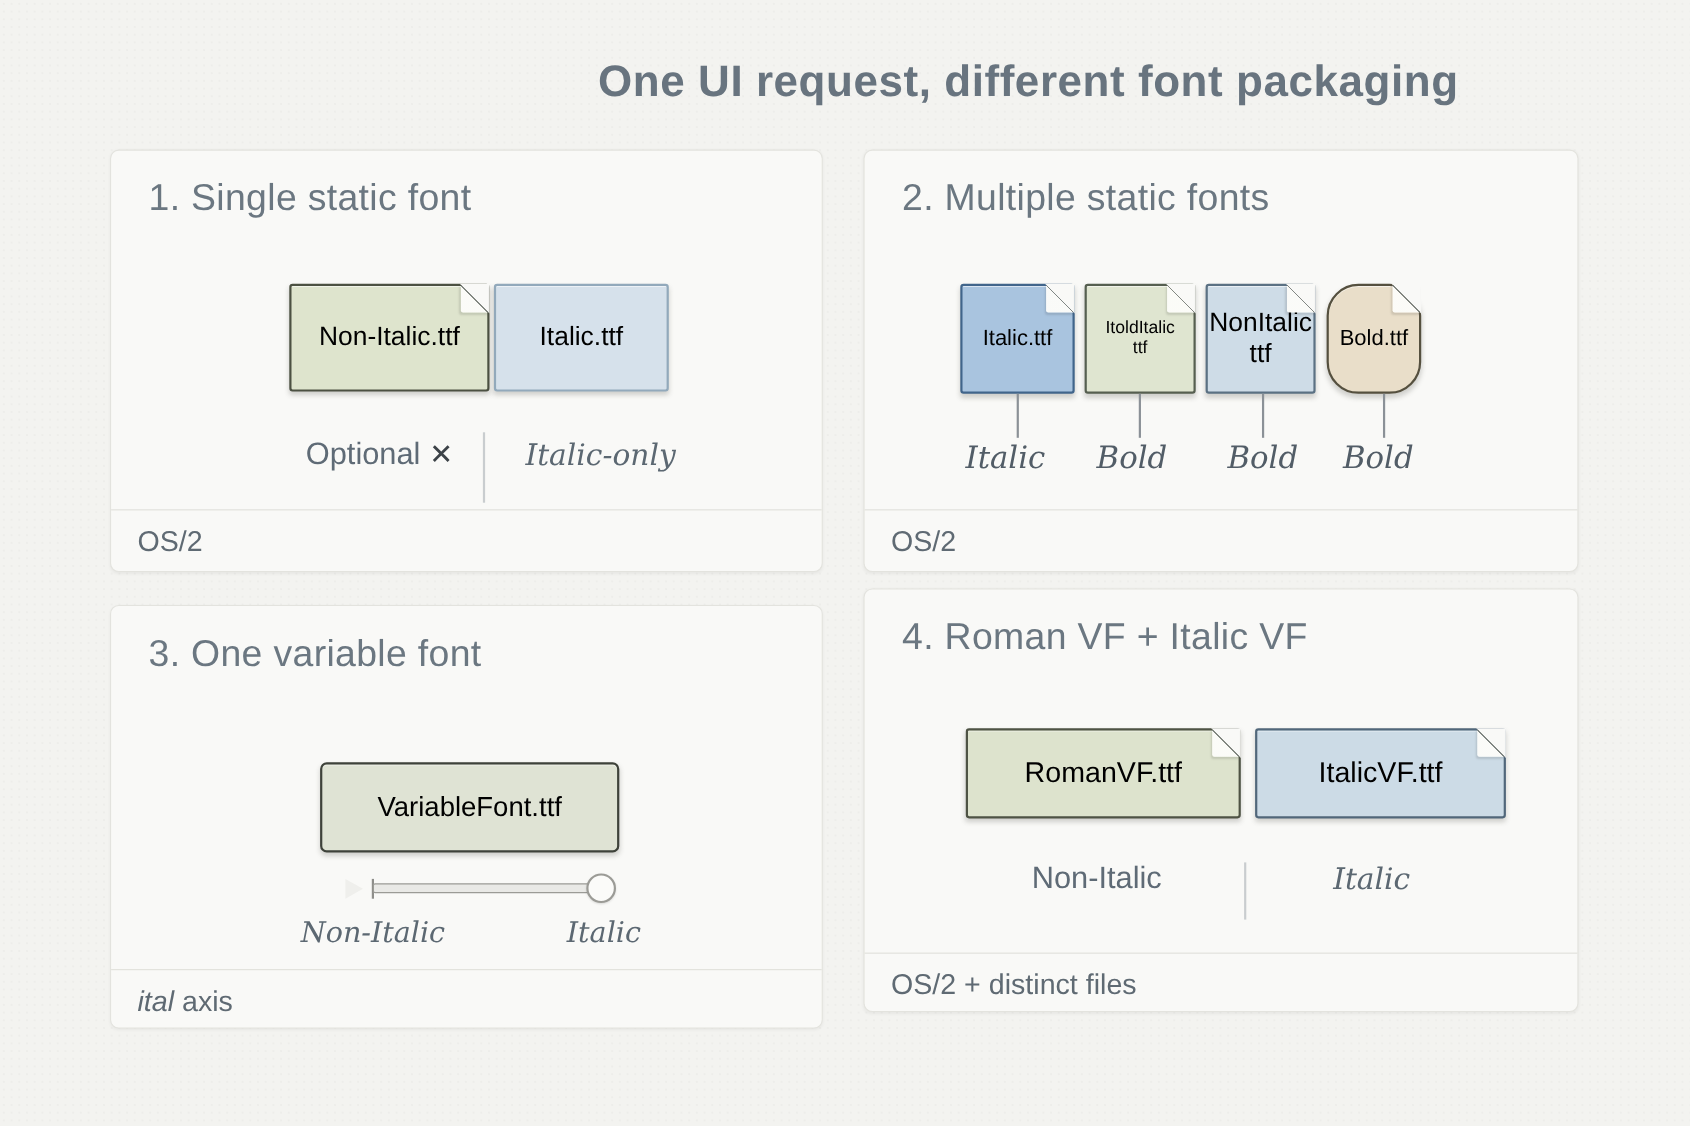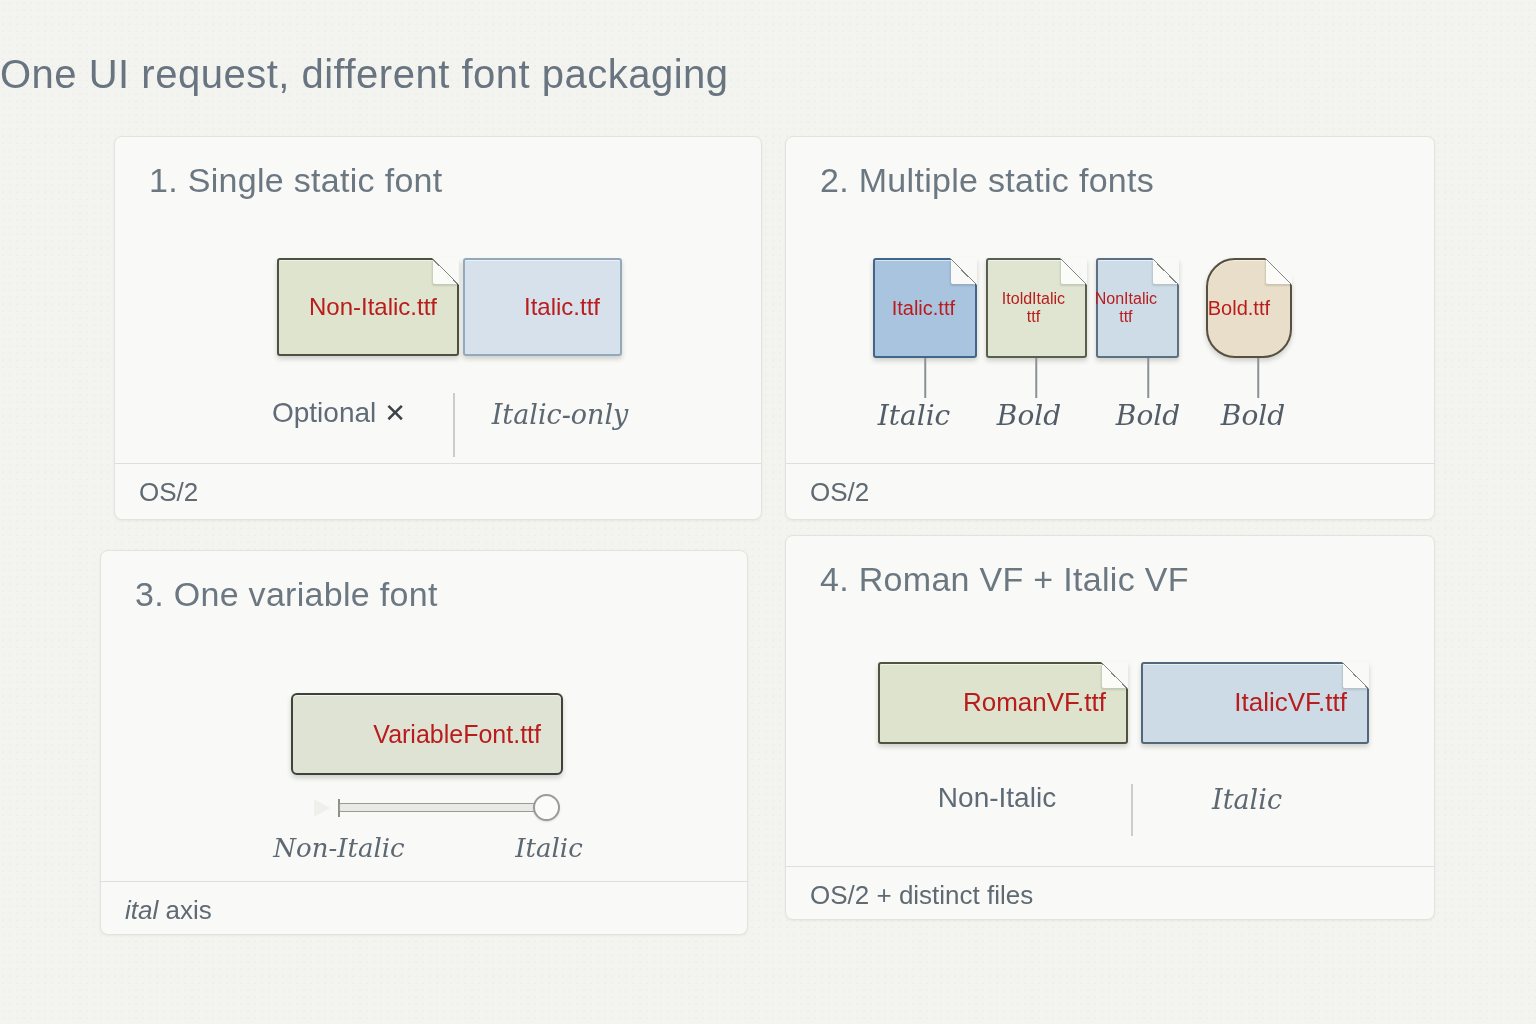--- a/index.html
+++ b/index.html
@@ -8,49 +8,49 @@
     font-family: "Liberation Sans", sans-serif;
     background-color:#f3f3f0;
     background-image: radial-gradient(rgba(80,80,70,0.035) 1px, transparent 1px);
     background-size:7px 7px;
     position:relative;
     overflow:hidden;
     color:#6d7984;
   }
   .title {
     position:absolute; left:0; top:52px; width:1326px;
-    text-align:left; font-size:40px; font-weight:400;
+    text-align:right; font-size:40px; font-weight:700;
     color:#68747f; letter-spacing:.5px;
   }
   .panel {
     position:absolute; background:#f9f9f7;
     border:1px solid #e3e3de; border-radius:8px;
     box-shadow:0 1px 3px rgba(0,0,0,0.05);
   }
-  .panel-1 { left:100px; top:136px; width:648px; height:384px;margin-left:14px; }
+  .panel-1 { left:100px; top:136px; width:648px; height:384px; }
   .panel-2 { left:785px; top:136px; width:650px; height:384px; }
   .panel-3 { left:100px; top:550px; width:648px; height:385px; }
   .panel-4 { left:785px; top:535px; width:650px; height:385px; }
   .panel-heading {
     position:absolute; left:34px; top:24px;
     font-size:34px; font-weight:300; color:#6b7781; letter-spacing:.3px;
   }
   .footer-divider {
     position:absolute; left:0; width:100%; height:1px; background:#e0e0da;
   }
   .panel-footer {
     position:absolute; left:24px; font-size:26px; color:#5f6a73; font-weight:300;
   }
   .file {
     position:absolute;
     border:2px solid #444;
     border-radius:3px;
-    display:flex; align-items:center; justify-content:flex-end;
+    display:flex; align-items:center; justify-content:center;
     text-align:center;
-    color:#b91c1c;
+    color:#000000;
     box-shadow:0 3px 5px rgba(60,60,52,0.22), inset 0 1px 0 rgba(255,255,255,0.55);
     line-height:1.15; padding:20px;
   }
   .fold { position:absolute; top:-2px; right:-2px; width:26px; height:26px; pointer-events:none; }
   .fold::before {
     content:""; position:absolute; top:0; right:0; width:0; height:0;
     border-top:27px solid #f9f9f7; border-left:27px solid transparent;
   }
   .fold::after {
     content:""; position:absolute; top:1px; right:1px; width:25px; height:25px;
@@ -96,42 +96,42 @@
   <div class="panel-heading">1. Single static font</div>
 
   <div class="file" style="left: 162px; top: 121px; width: 182px; height: 98px; font-size: 24px; background-color: rgb(222, 228, 205); border-color: rgb(76, 81, 66);">
     <span>Non-Italic.ttf</span>
     <span class="fold"></span>
   </div>
   <div class="file" style="left: 348px; top: 121px; width: 159px; height: 98px; font-size: 24px; background-color: rgb(214, 225, 235); border-color: rgb(146, 169, 187);">
     <span>Italic.ttf</span>
   </div>
 
-  <div class="caption-sans" style="left:224px; top:260px;">
+  <div class="caption-sans" style="left:244px; top:260px;">
     <span>Optional</span><span class="x-icon">✕</span>
   </div>
   <div class="v-divider" style="left:338px; top:256px; height:64px;"></div>
   <div class="caption-serif" style="left:445px; top:262px;">Italic-only</div>
 
   <div class="footer-divider" style="top:326px;"></div>
   <div class="panel-footer" style="top:340px;">OS/2</div>
 </div>
 
 <div class="panel panel-2">
   <div class="panel-heading">2. Multiple static fonts</div>
 
   <div class="file" style="left: 87px; top: 121px; width: 104px; height: 100px; font-size: 20px; background-color: rgb(169, 196, 223); border-color: rgb(65, 101, 139);">
     <span>Italic.ttf</span>
     <span class="fold"></span>
   </div>
   <div class="file" style="left: 200px; top: 121px; width: 101px; height: 100px; font-size: 16px; background-color: rgb(223, 229, 208); border-color: rgb(86, 95, 80);">
     <span>ItoldItalic ttf</span>
     <span class="fold"></span>
   </div>
-  <div class="file" style="left: 310px; top: 121px; width: 83px; height: 100px; font-size: 16px; background-color: rgb(206, 220, 231); border-color: rgb(91, 113, 131);">
+  <div class="file" style="left: 310px; top: 121px; width: 100px; height: 100px; font-size: 24px; background-color: rgb(206, 220, 231); border-color: rgb(91, 113, 131);">
     <span>NonItalic ttf</span>
     <span class="fold"></span>
   </div>
   <div class="file" style="left: 420px; top: 121px; width: 86px; height: 100px; font-size: 20px; background-color: rgb(233, 222, 201); border-color: rgb(85, 80, 63); border-radius: 29px;">
     <span>Bold.ttf</span>
     <span class="fold"></span>
   </div>
 
   <div class="connector" style="left:139px; top:221px;"></div>
   <div class="connector" style="left:250px; top:221px;"></div>

